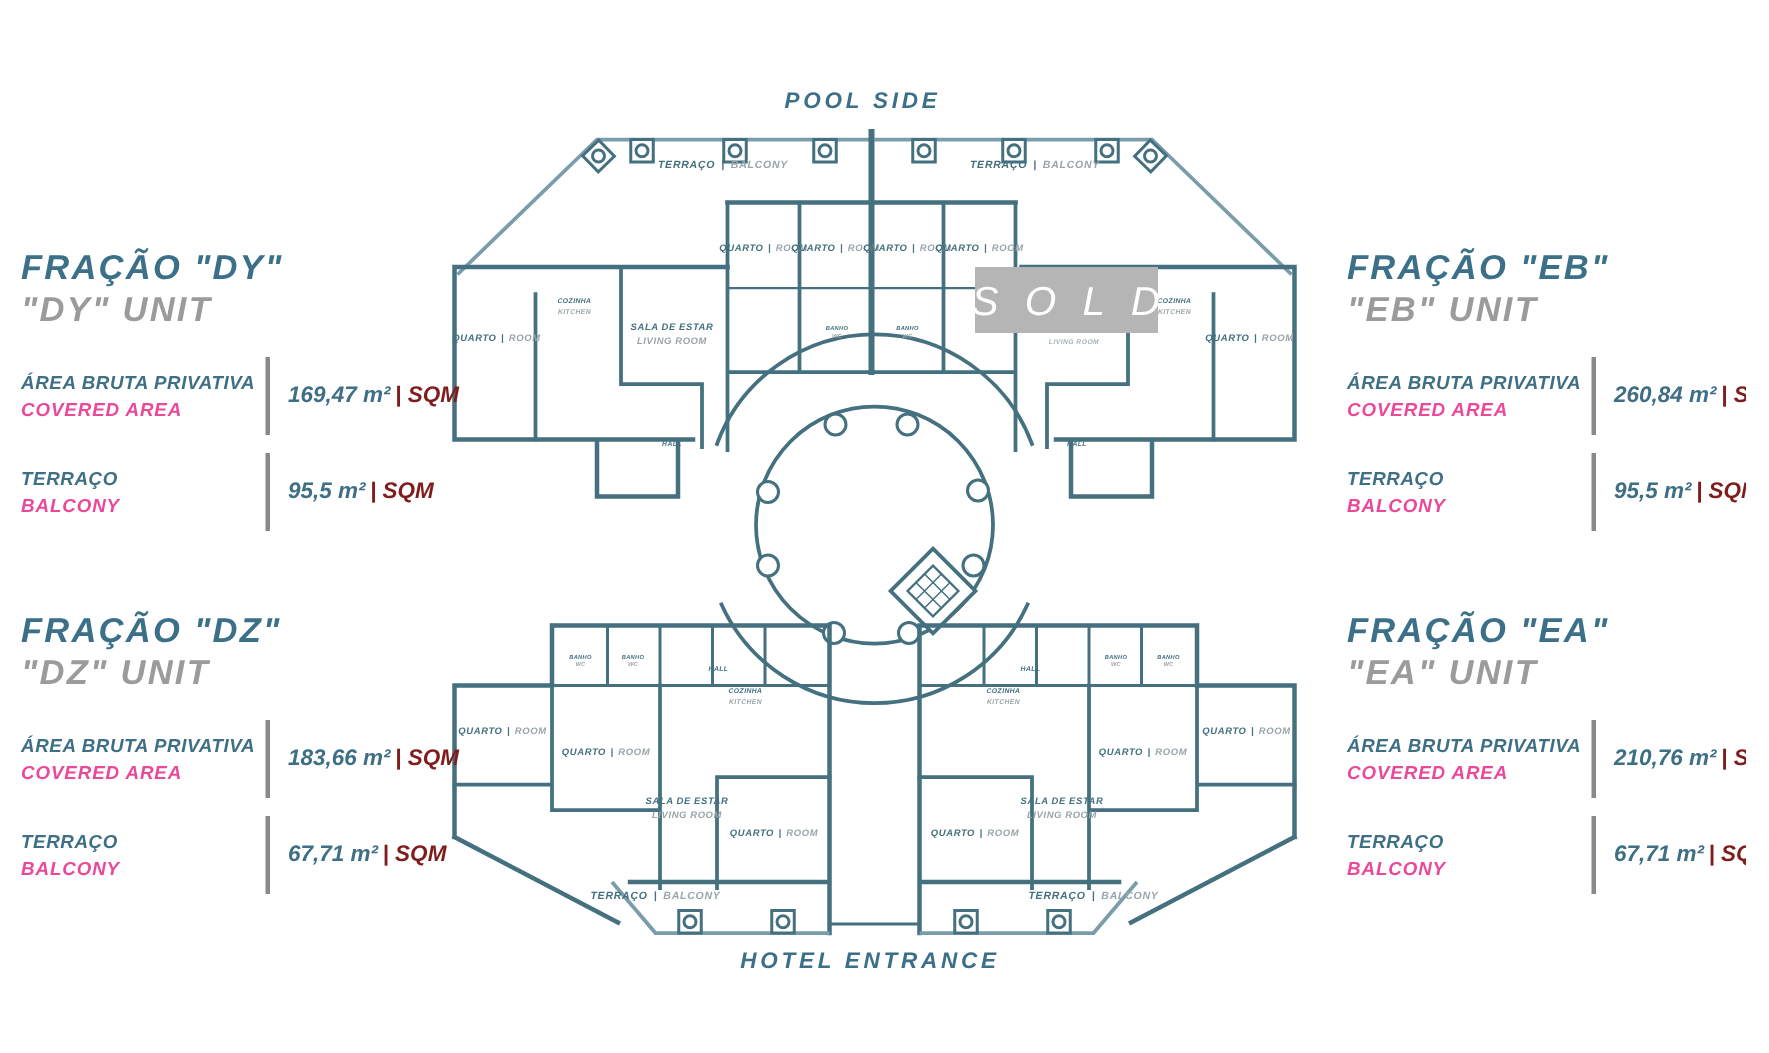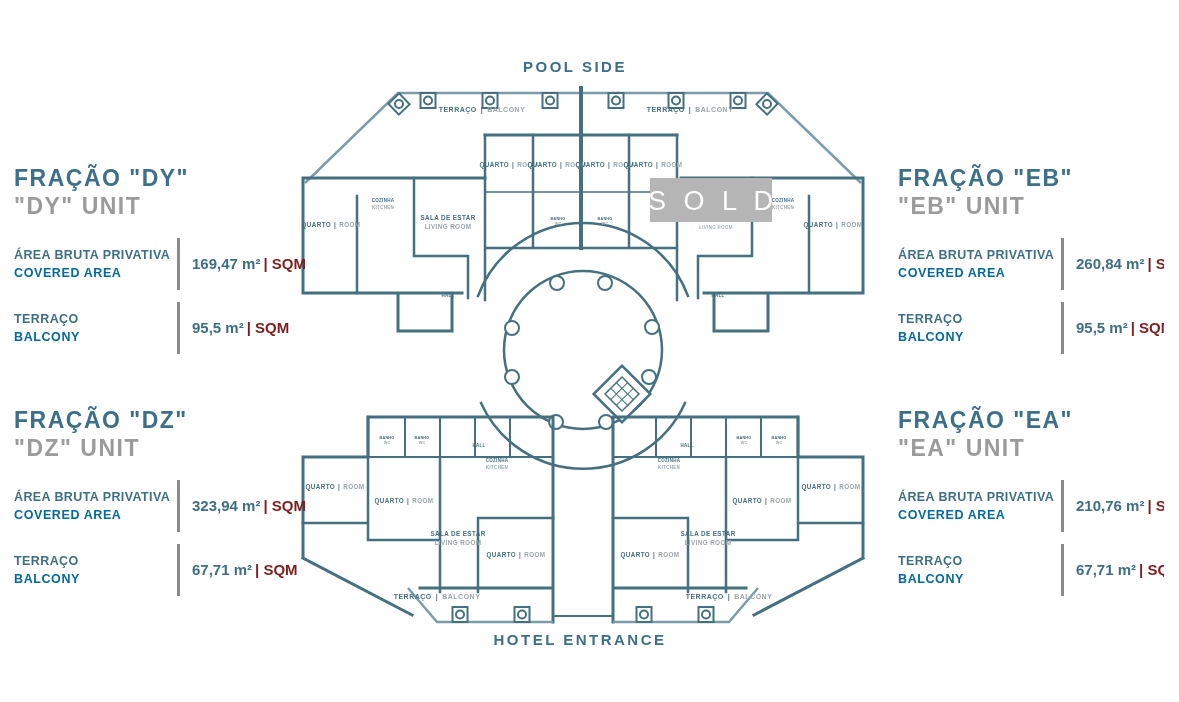--- a/index.html
+++ b/index.html
@@ -1,26 +1,26 @@
 <!DOCTYPE html>
 <html><head>
 <meta charset="utf-8">
 <style>
   html,body{margin:0;padding:0;background:#ffffff;}
   #stage{position:relative;width:1164px;height:702px;background:#ffffff;overflow:hidden;
-         font-family:"Liberation Sans", sans-serif;}
+         font-family:"Liberation Sans", sans-serif;font-style:italic;}
   
   .panel{position:absolute;width:300px;}
   .panel .title{font-size:23px;font-weight:bold;letter-spacing:1.5px;color:#3c7089;line-height:1.1;}
   .panel .subtitle{font-size:23px;font-weight:bold;letter-spacing:1.5px;color:#9b9b9b;line-height:1.1;margin-top:3px;}
   .panel .rows{margin-top:16px;}
   .prow{display:flex;align-items:center;min-height:56px;margin-top:8px;}
   .prow .labels{width:163px;flex:0 0 163px;}
   .prow .lp{font-size:12.5px;font-weight:bold;letter-spacing:.4px;color:#3e6f85;}
-  .prow .le{font-size:12.5px;font-weight:bold;letter-spacing:.6px;color:#0369a1;margin-top:4px;}
+  .prow .le{font-size:12.5px;font-weight:bold;letter-spacing:.6px;color:#ec4899;margin-top:4px;}
   .prow .vdiv{width:3px;background:#8a8a8a;align-self:stretch;margin:2px 12px 2px 0;}
   .prow .val{font-size:15px;font-weight:bold;color:#3e6f85;white-space:nowrap;}
   .prow .val .u{color:#7f1d1d;margin-left:3px;}
   
   svg text{font-family:"Liberation Sans", sans-serif;}
   .big-lbl{font-size:15px;font-weight:bold;letter-spacing:2.5px;fill:#3c7089;}
   .rm{font-size:6.3px;font-weight:bold;letter-spacing:.4px;}
   .rm-s{font-size:4.5px;font-weight:bold;letter-spacing:.3px;}
   .rm-xs{font-size:3.8px;font-weight:bold;letter-spacing:.2px;}
   .bal{font-size:7px;font-weight:bold;letter-spacing:.5px;}
@@ -267,21 +267,21 @@
   <div class="panel" style="left:14px;top:408px;">
     <div class="title">FRAÇÃO "DZ"</div>
     <div class="subtitle">"DZ" UNIT</div>
     <div class="rows">
       <div class="prow">
         <div class="labels">
           <div class="lp">ÁREA BRUTA PRIVATIVA</div>
           <div class="le">COVERED AREA</div>
         </div>
         <div class="vdiv"></div>
-        <div class="val"><span>323,94 m²</span><span class="u">| SQM</span></div>
+        <div class="val"><span>183,66 m²</span><span class="u">| SQM</span></div>
       </div>
       <div class="prow">
         <div class="labels">
           <div class="lp">TERRAÇO</div>
           <div class="le">BALCONY</div>
         </div>
         <div class="vdiv"></div>
         <div class="val"><span>67,71 m²</span><span class="u">| SQM</span></div>
       </div>
     </div>

